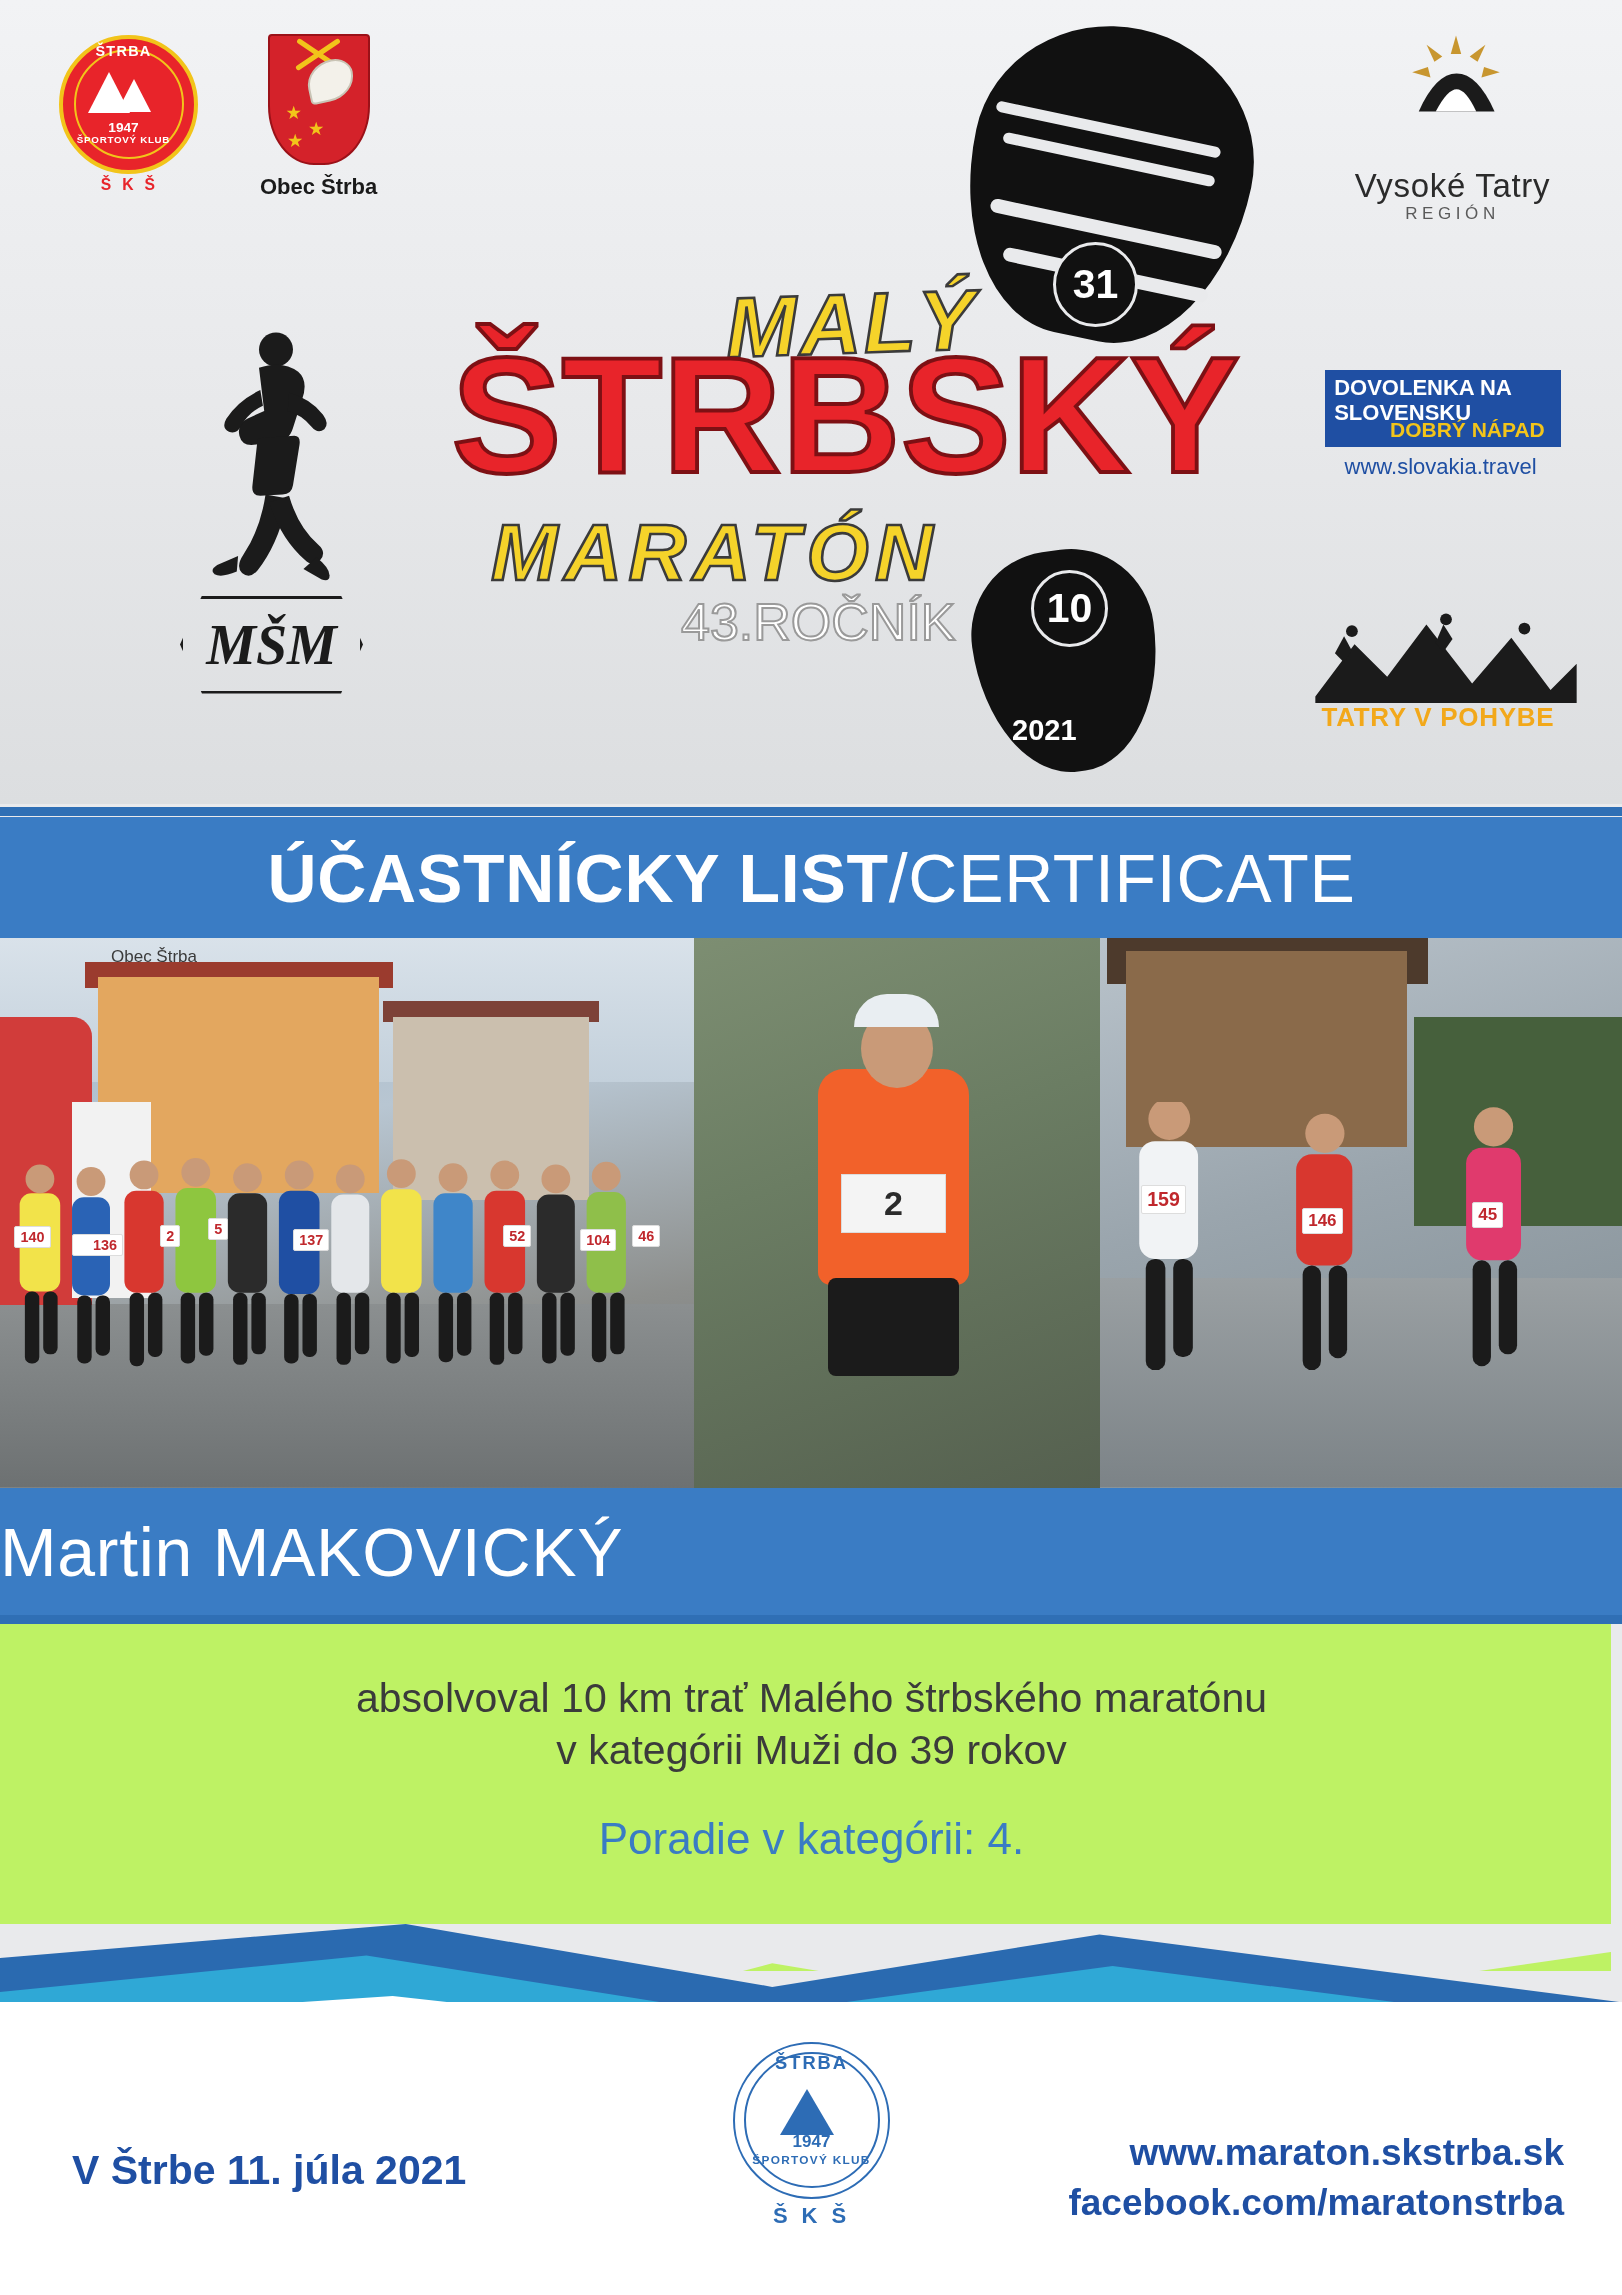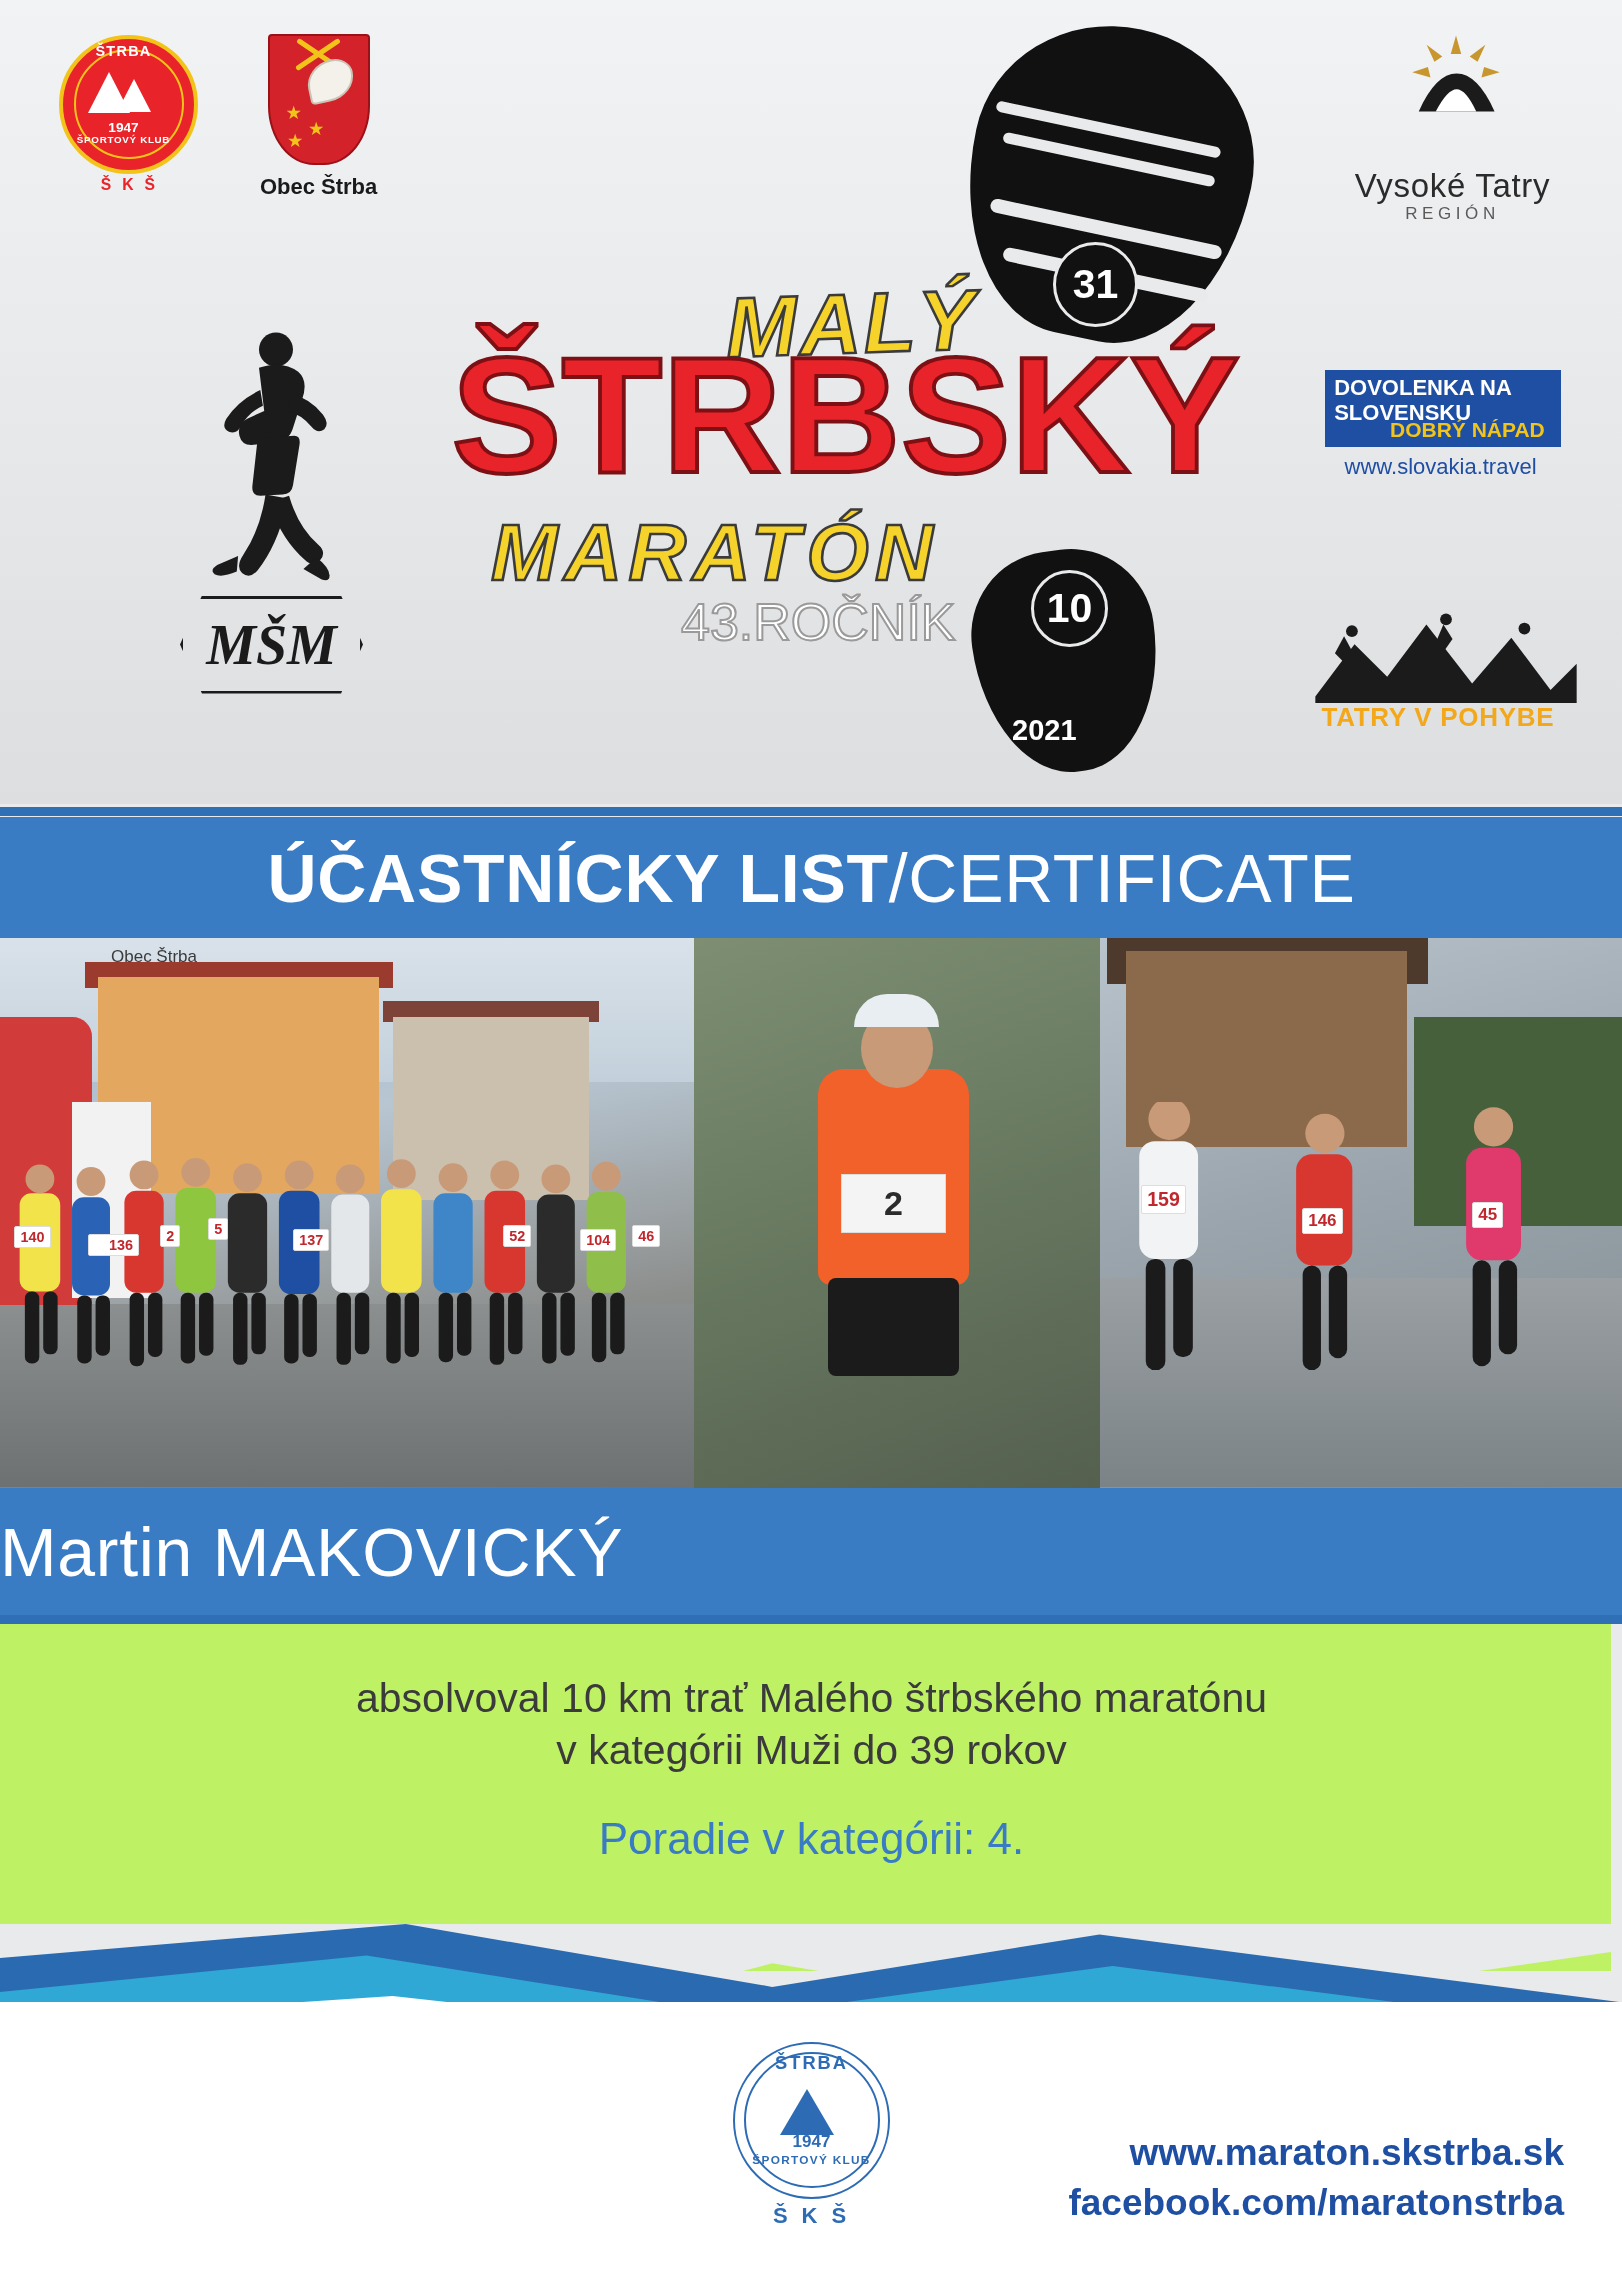--- a/index.html
+++ b/index.html
@@ -609,21 +609,21 @@
                 <rect x="776" y="212" width="22" height="94" rx="10"></rect>
               <rect x="828" y="212" width="22" height="108" rx="10"></rect>
                 <rect x="856" y="212" width="22" height="96" rx="10"></rect>
               <rect x="904" y="212" width="22" height="106" rx="10"></rect>
                 <rect x="932" y="212" width="22" height="94" rx="10"></rect>
             </g>
           </g>
         </svg>
       </div>
       <div class="bib" style="left:14.4px; top:288px;">140</div>
-      <div class="bib" style="left:88px; top:296px;padding-left:20px;">136</div>
+      <div class="bib" style="left:72px; top:296px;padding-left:20px;">136</div>
       <div class="bib" style="left:160px; top:287px;">2</div>
       <div class="bib" style="left:208px; top:280px;">5</div>
       <div class="bib" style="left:293px; top:291px;">137</div>
       <div class="bib" style="left:503px; top:287px;">52</div>
       <div class="bib" style="left:580px; top:291px;">104</div>
       <div class="bib" style="left:632px; top:287px;">46</div>
     </div>
 
     <div class="photo p2">
       <div class="body"></div>
@@ -685,20 +685,21 @@
   <div class="wave">
     <svg width="1623" height="131" viewBox="0 0 2480 200" preserveAspectRatio="none">
       <path d="M0 0 L2480 0 L2480 40 L1720 150 L1180 60 L760 170 L300 90 L0 160 Z" fill="#e9eaec"></path>
       <path d="M0 52 L620 0 L1180 96 L1680 16 L2480 120 L2480 200 L0 200 Z" fill="#2a6ab0"></path>
       <path d="M0 104 L560 48 L1140 140 L1700 64 L2480 164 L2480 200 L0 200 Z" fill="#2fa8d6"></path>
       <path d="M0 150 L600 110 L1220 178 L1780 124 L2480 196 L2480 200 L0 200 Z" fill="#ffffff"></path>
     </svg>
   </div>
 
   <div class="footer">
+    <div class="date">V Štrbe 11. júla 2021</div>
 
     <div class="footer-logo">
       <div class="ring2"></div>
       <div class="ring3"></div>
       <div class="fmt"></div>
       <div class="ftop">ŠTRBA</div>
       <div class="fyear">1947</div>
       <div class="farc">ŠPORTOVÝ KLUB</div>
       <div class="fbot">Š K Š</div>
     </div>

